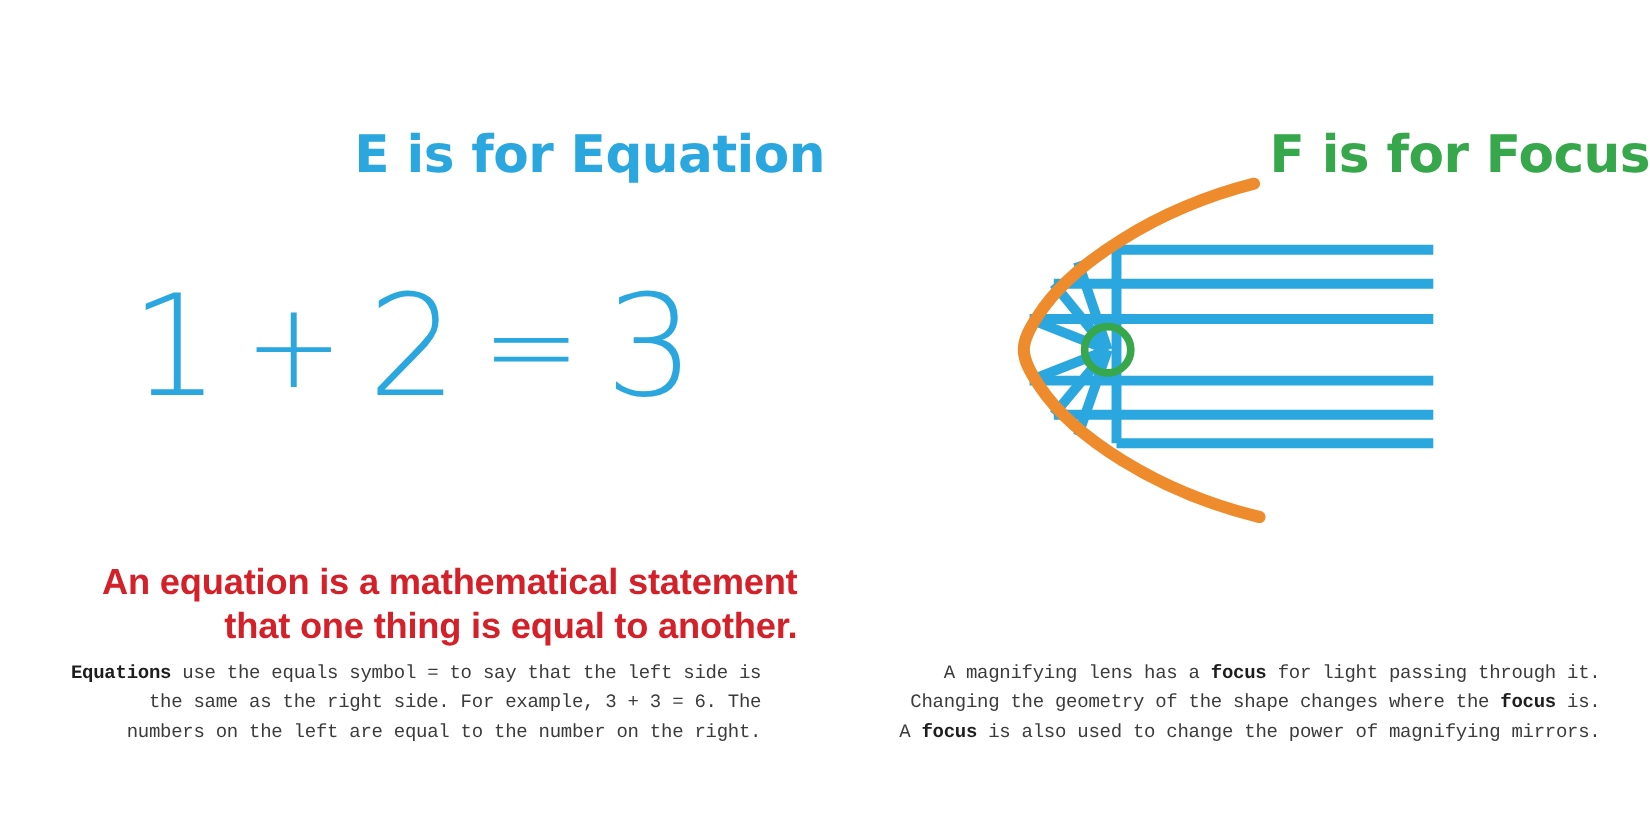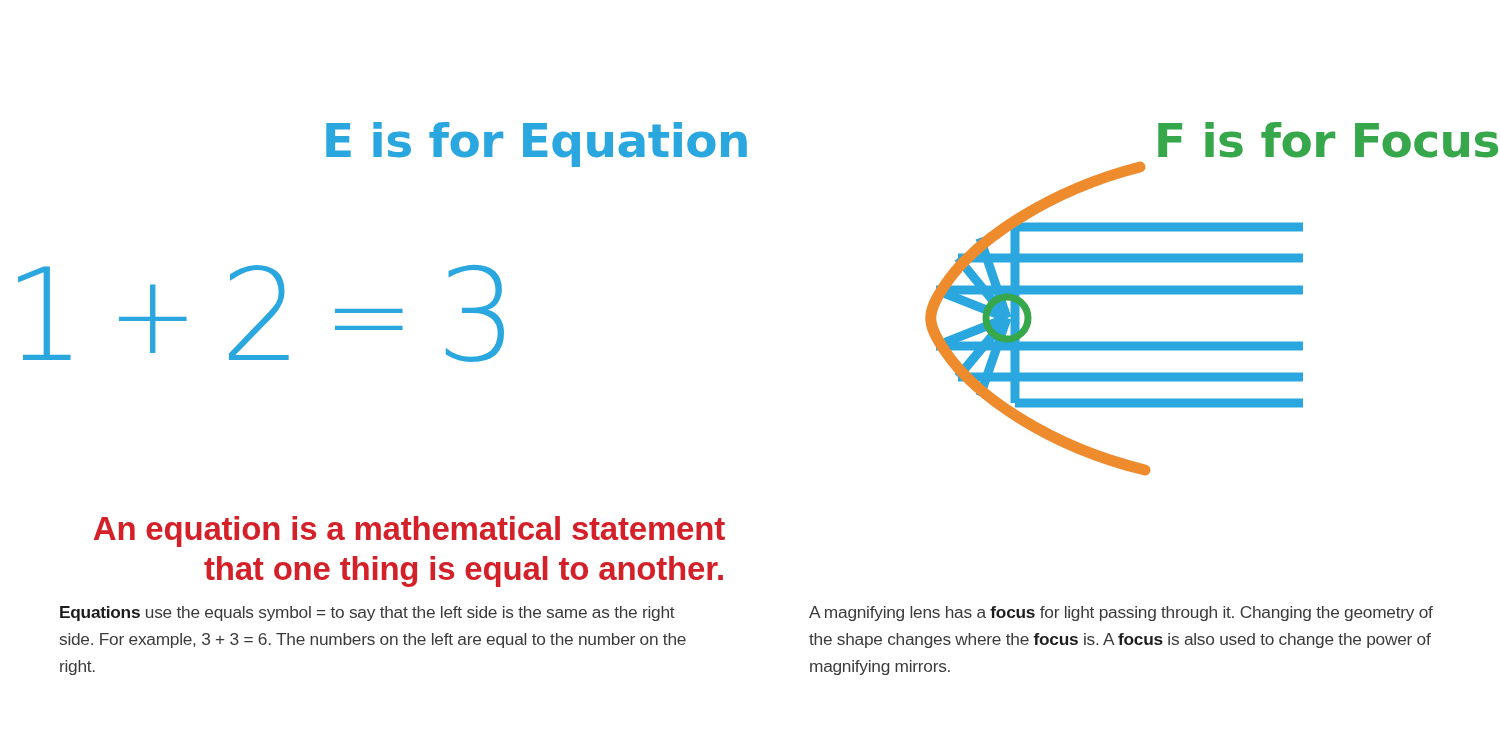--- a/index.html
+++ b/index.html
@@ -64,39 +64,39 @@
     letter-spacing: -0.2px;
     white-space: pre-line;
   }
   .panel-left  .panel-subtitle { color: #D42028; width: 700px; }
   .panel-right .panel-subtitle { color: #EE8B2D; width: 700px; }
 
   
   .panel-body {
     position: absolute;
     top: 582px;
-    font-family: Liberation Sans, sans-serif;
+    font-family: Liberation Mono, monospace;
     font-size: 17.3px;
     line-height: 27px;
     color: #3b3b3b;
-    text-align: left;
+    text-align: right;
     letter-spacing: -0.25px;
   }
   .panel-left  .panel-body { left: 59px;  width: 633px; }
   .panel-right .panel-body { left: 59px;  width: 646px; }
   .panel-body b { font-weight: bold; color: #1d1d1d; }
 
   
   .equation {
     position: absolute;
     left: 0;
     width: 100%;
     top: 246px;
     height: 160px;
-    text-align: left;
+    text-align: center;
     color: #2BA7E0;
     font-family: "DejaVu Sans", sans-serif;
     font-weight: 300;
     font-size: 0;
     white-space: nowrap;
   }
   .equation .eq-tok {
     display: inline-block;
     font-size: 128px;
     line-height: 140px;

